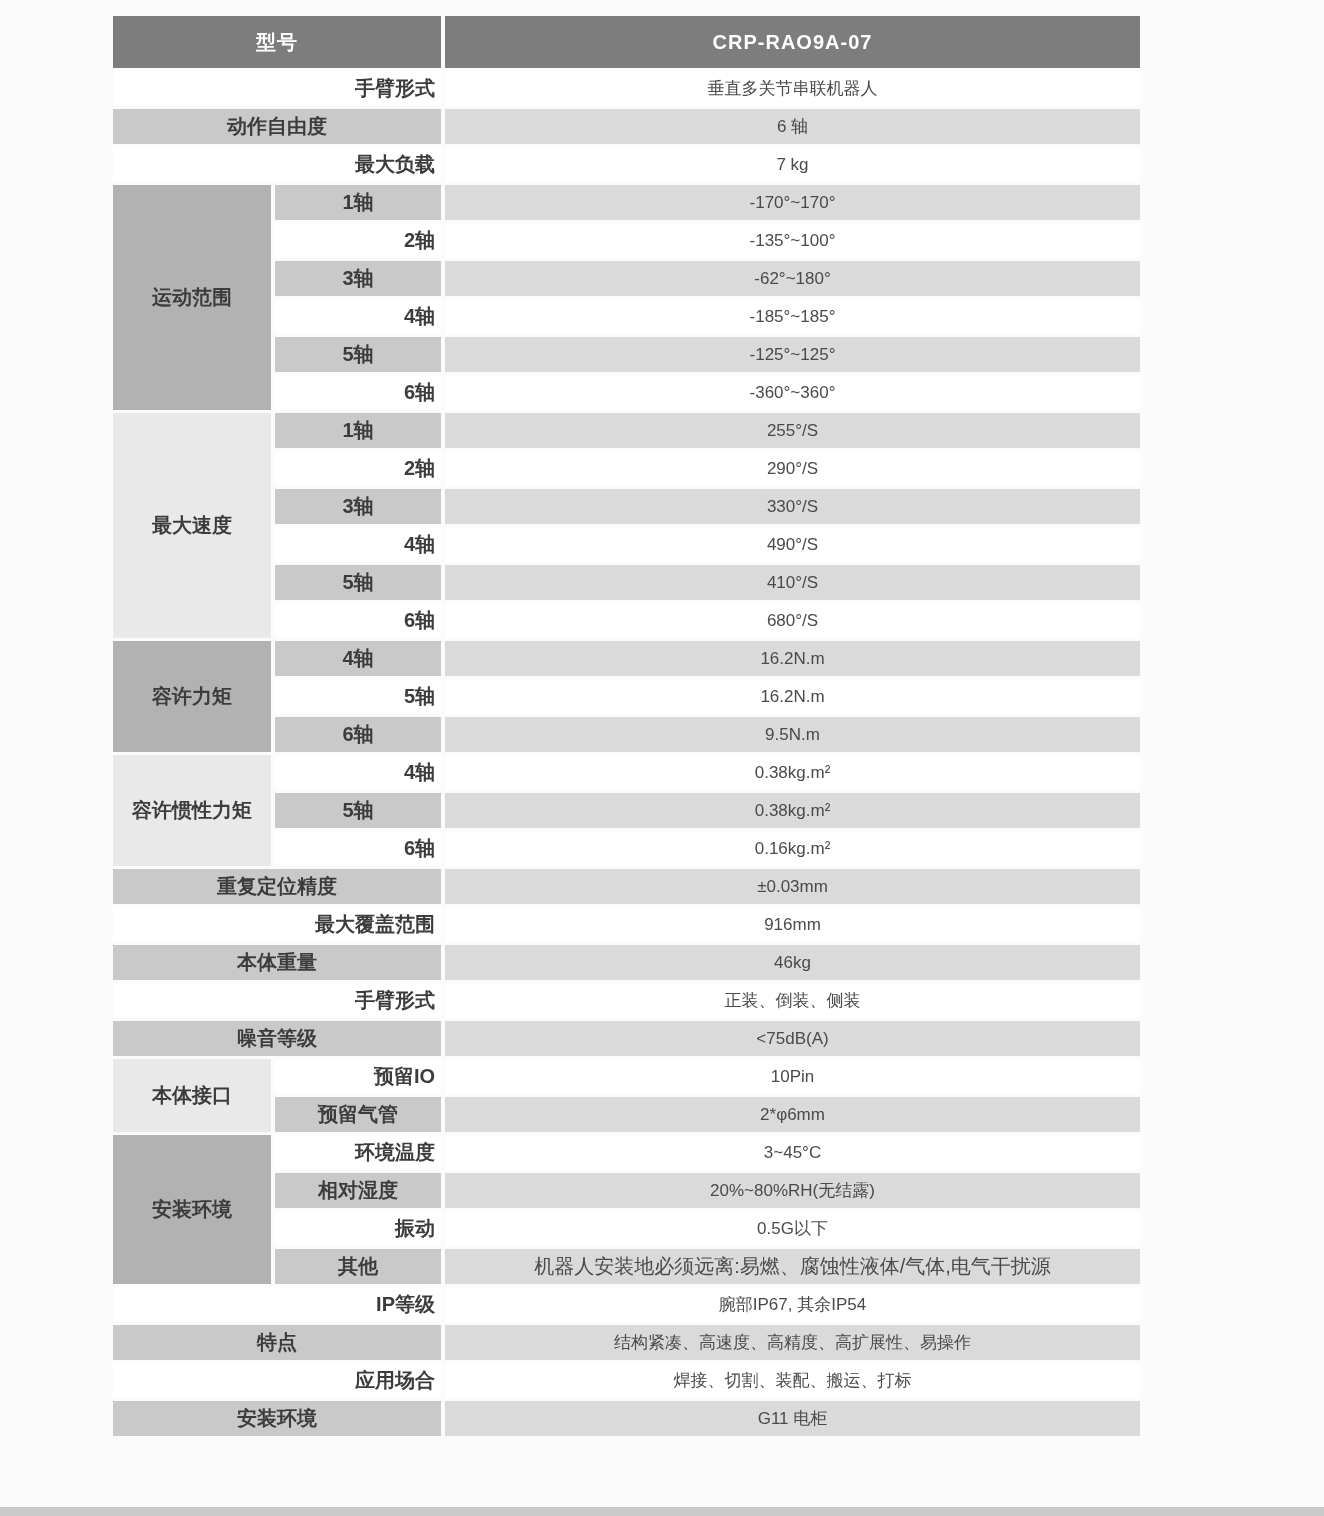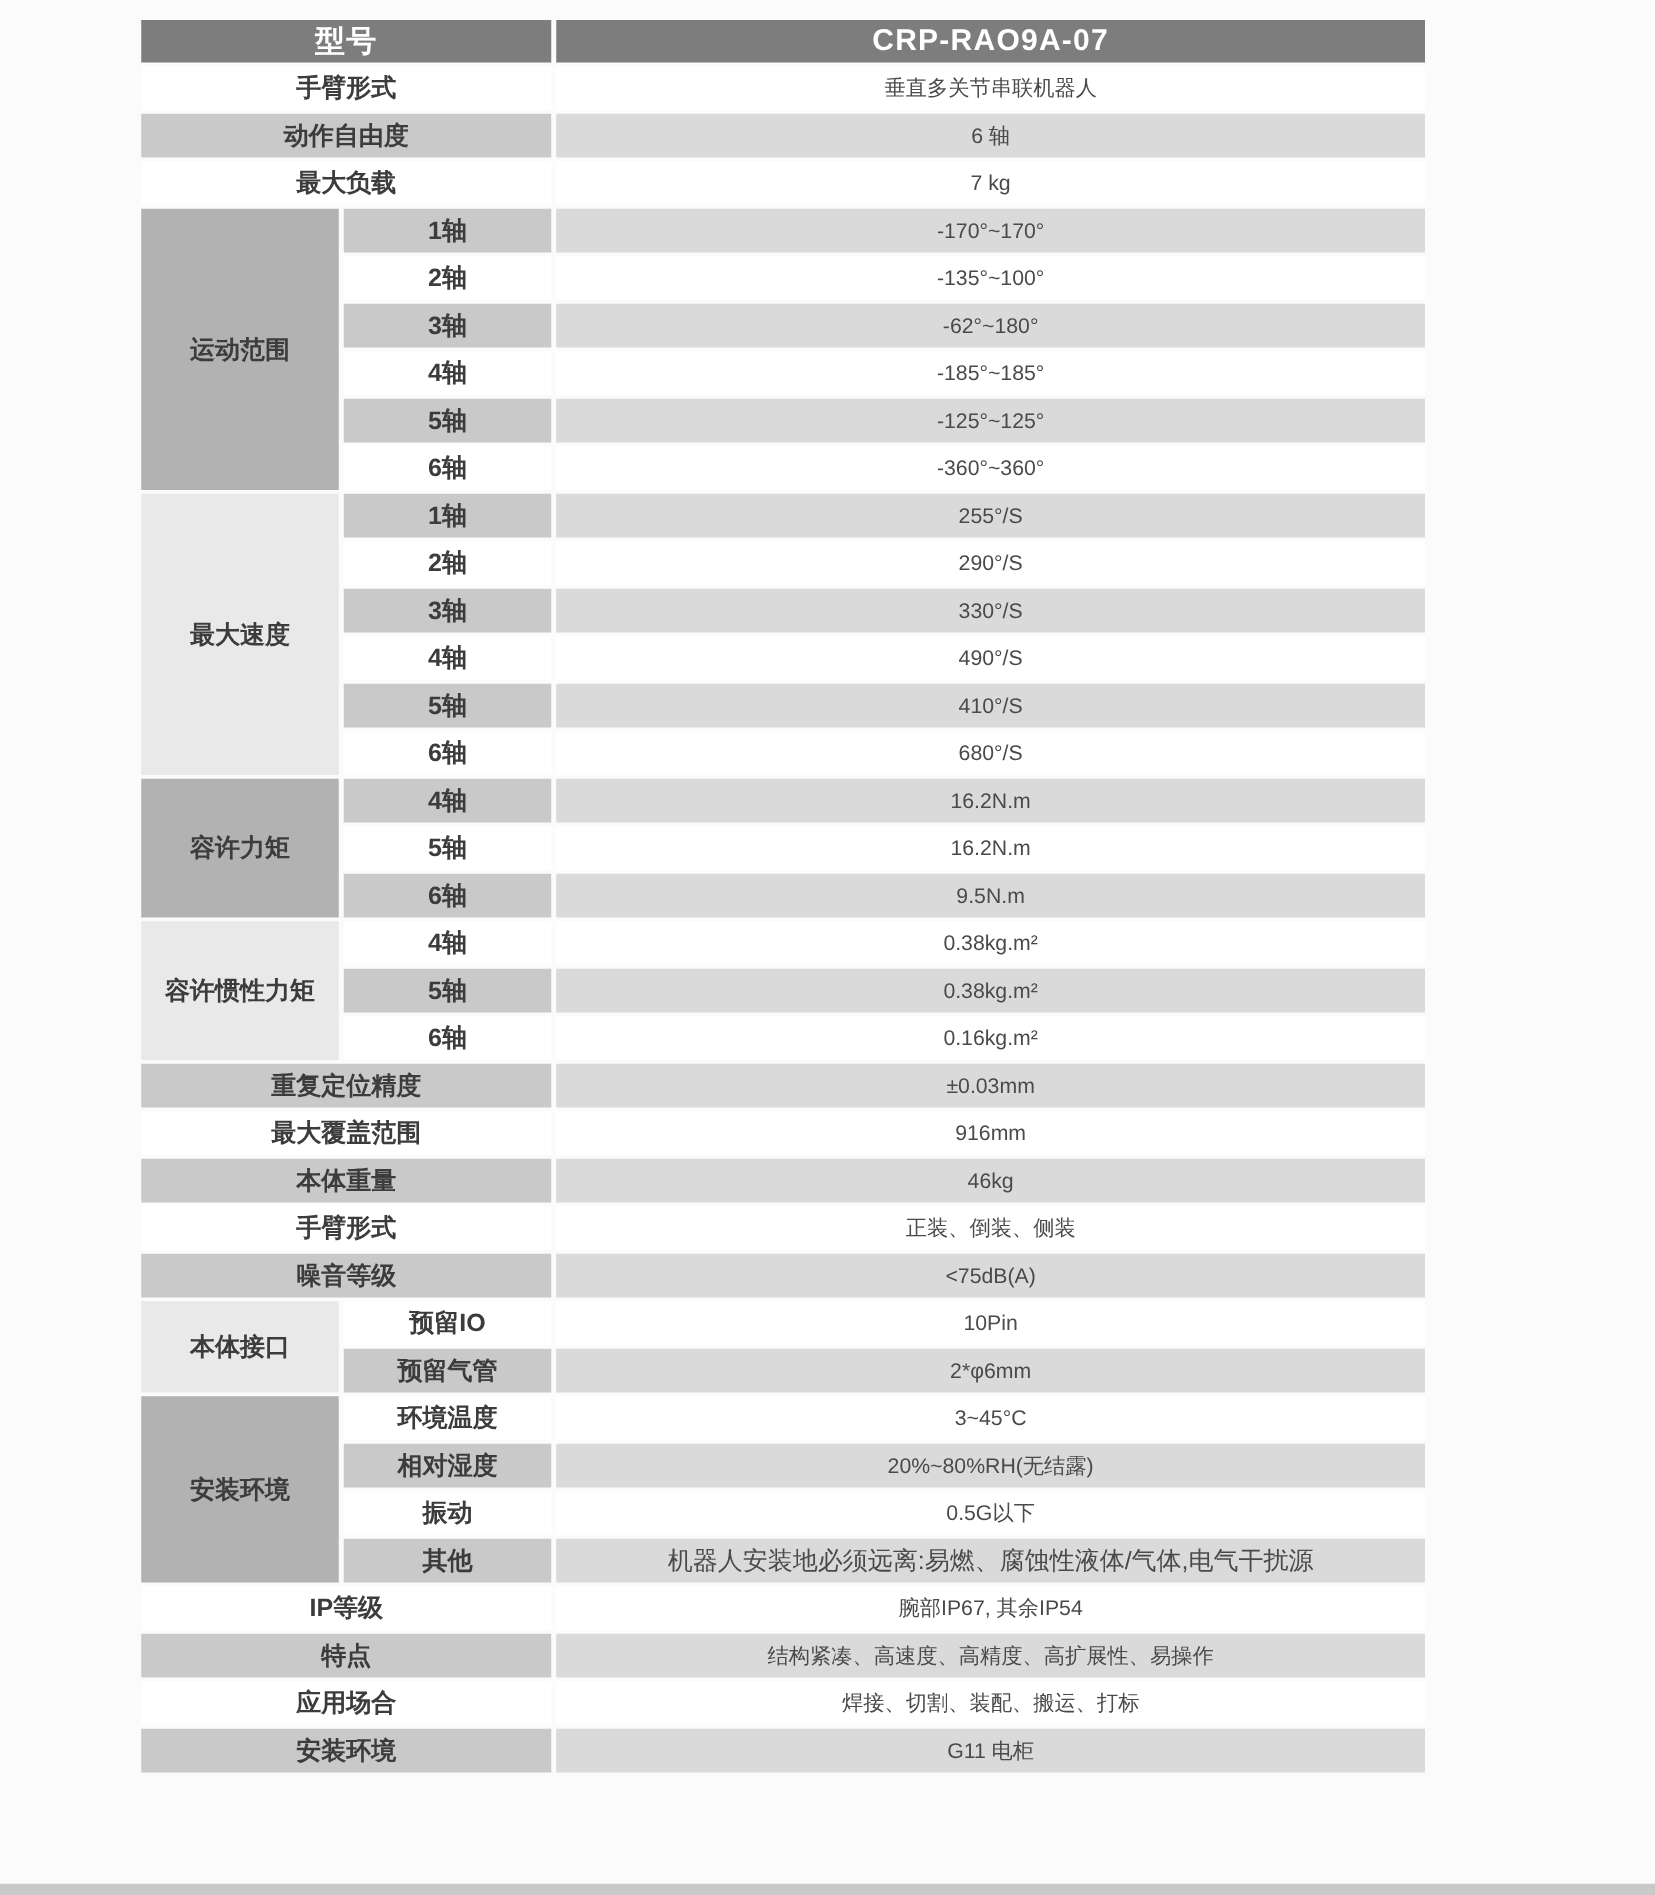--- a/index.html
+++ b/index.html
@@ -14,30 +14,30 @@
     width:1324px;height:1516px;position:relative;overflow:hidden;
     background:var(--page-bg);
     font-family:"Liberation Sans","DejaVu Sans",sans-serif;
   }
   table.spec{
     position:absolute;left:109px;top:13px;width:1035px;
     border-collapse:separate;border-spacing:4px 3px;table-layout:fixed;
   }
   th,td{padding:0 6px;text-align:center;vertical-align:middle;box-sizing:border-box;}
   thead th{
-    height:34px;background:var(--header-bg);color:var(--header-text);
-    font-size:24px;font-weight:700;letter-spacing:1px;
+    height:52px;background:var(--header-bg);color:var(--header-text);
+    font-size:20px;font-weight:700;letter-spacing:1px;
   }
   tbody td{height:35px;}
   td.lab,td.sub{font-size:20px;font-weight:700;color:var(--label-text);}
   td.grp{font-size:20px;font-weight:700;color:var(--label-text);}
   td.val{font-size:17px;font-weight:400;color:var(--value-text);}
   td.val.long{font-size:20px;}
   td.lab.g,td.sub.g{background:var(--label-gray);}
-  td.lab.w,td.sub.w{background:var(--row-white);}
+  td.lab.w,td.sub.w{background:var(--row-white);text-align:right;}
   td.val.g{background:var(--value-gray);margin-top:20px;}
   td.val.w{background:var(--row-white);margin-top:40px;}
   td.grp.dark{background:var(--group-dark);}
   td.grp.light{background:var(--group-light);}
   .bottom-bar{
     position:absolute;left:0;right:0;top:1507px;height:9px;
     background:var(--bottom-bar);
   }
 </style>
 </head>

